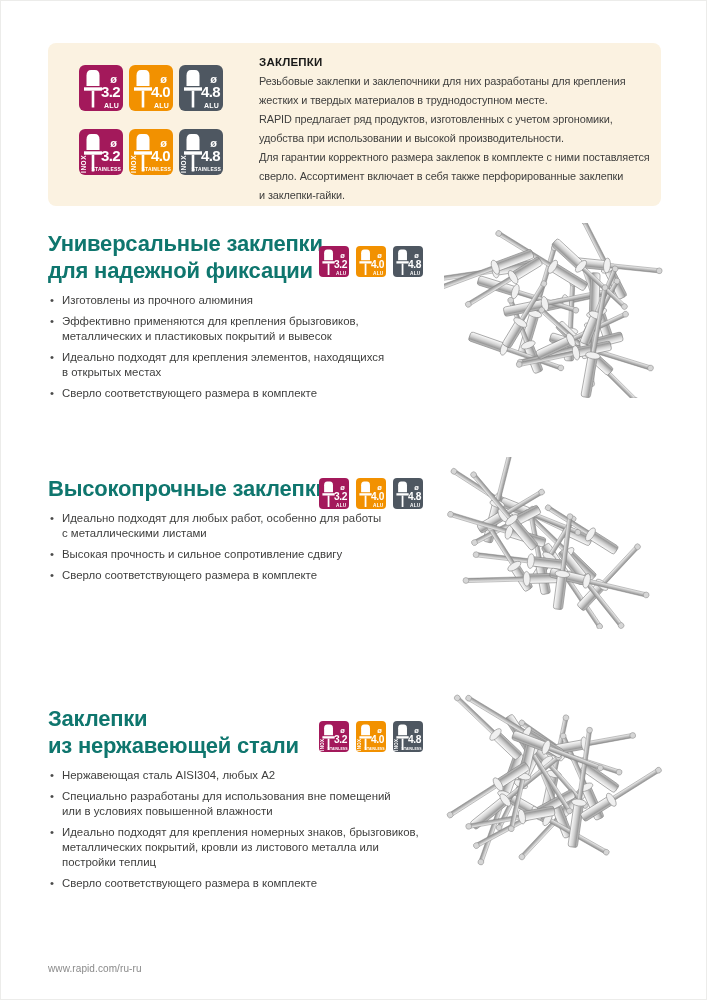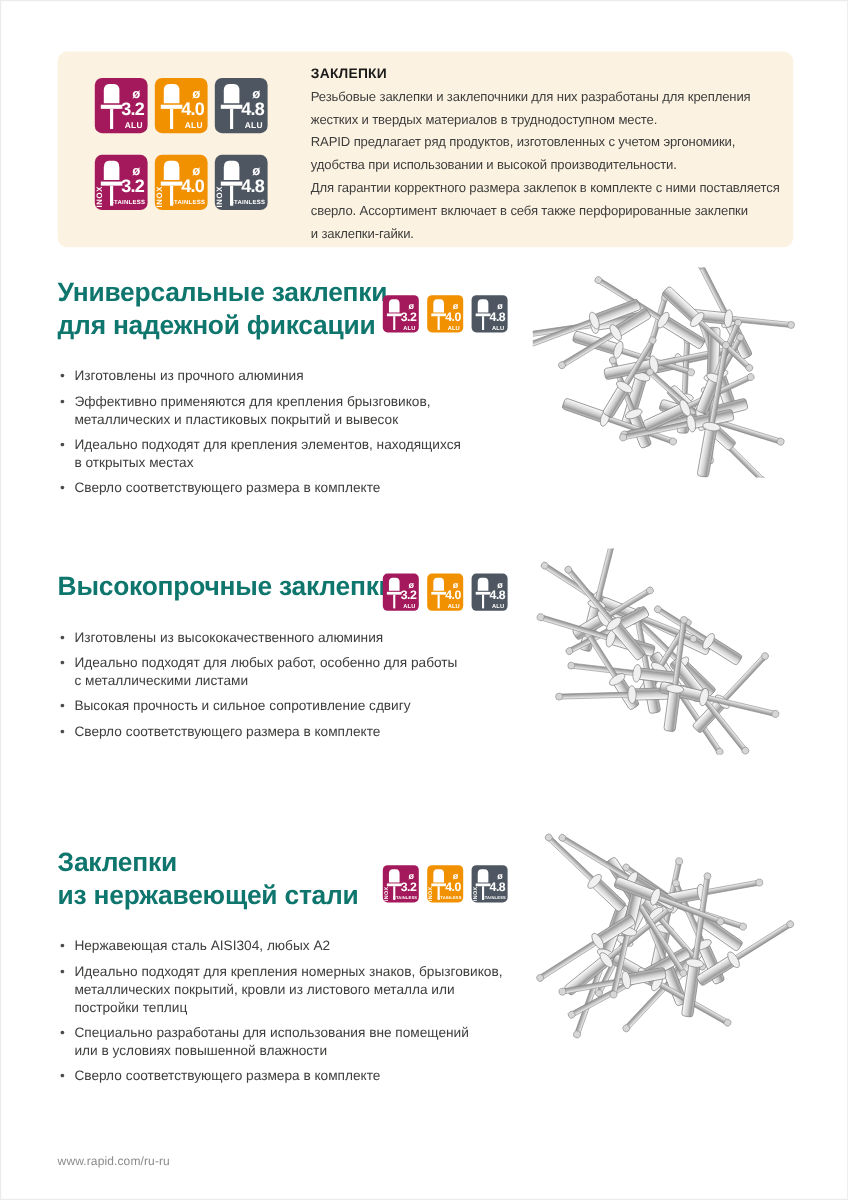--- a/index.html
+++ b/index.html
@@ -36,21 +36,21 @@
           writing-mode:vertical-rl; transform:rotate(180deg); letter-spacing:0.5px; }
   .tiles { display:flex; gap:7px; }
   .tiles.small .tile { width:30px; height:31px; border-radius:4px; }
   .tiles.small .tin  { transform:scale(0.682); transform-origin:0 0; }
 
   
   .section { position:absolute; left:47px; width:620px; }
   .sec-title { font-size:22px; font-weight:bold; line-height:27px; color:#0f766e;
                white-space:pre-line; letter-spacing:-0.2px; }
   .sec-tiles { position:absolute; left:271px; }
-  .sec-bullets { list-style:none; margin-top:23px; width:372px; }
+  .sec-bullets { list-style:none; margin-top:9px; width:372px; }
   .sec-bullets li { position:relative; padding-left:14px; font-size:11.4px; line-height:15px;
                     color:#3e3e3d; margin-bottom:6px; white-space:pre-line; }
   .sec-bullets li::before { content:"•"; position:absolute; left:2px; top:0; color:#4a4a49; }
 
   #section-1 { top:229px; }  #section-1 .sec-tiles { top:16px; }
   #section-2 { top:474px; }  #section-2 .sec-tiles { top:3px;  }
   #section-3 { top:704px; }  #section-3 .sec-tiles { top:16px; }
 
   
   .pile { position:absolute; }
@@ -237,21 +237,20 @@
               <rect x="2" y="20.3" width="18" height="3.4" fill="#fff"></rect>
               <rect x="9.7" y="23.7" width="2.6" height="16.8" fill="#fff"></rect>
             </svg>
             <span class="dia">ø</span>
             <span class="num">4.8</span>
             <span class="mat">ALU</span>
           </div>
         </div>
       </div>
     <ul class="sec-bullets">
-        <li>Изготовлены из высококачественного алюминия</li>
         <li>Идеально подходят для любых работ, особенно для работы
 с металлическими листами</li>
         <li>Высокая прочность и сильное сопротивление сдвигу</li>
         <li>Сверло соответствующего размера в комплекте</li>
       </ul>
   </div>
 
   <div class="section" id="section-3">
     <div class="sec-title">Заклепки
 из нержавеющей стали</div>
@@ -291,25 +290,25 @@
             </svg>
             <span class="inox">INOX</span>
             <span class="dia">ø</span>
             <span class="num">4.8</span>
             <span class="mat small-mat">STAINLESS</span>
           </div>
         </div>
       </div>
     <ul class="sec-bullets">
         <li>Нержавеющая сталь AISI304, любых А2</li>
+        <li>Специально разработаны для использования вне помещений
+или в условиях повышенной влажности</li>
         <li>Идеально подходят для крепления номерных знаков, брызговиков,
 металлических покрытий, кровли из листового металла или
 постройки теплиц</li>
-        <li>Специально разработаны для использования вне помещений
-или в условиях повышенной влажности</li>
         <li>Сверло соответствующего размера в комплекте</li>
       </ul>
   </div>
 
   <svg id="pile-1" class="pile" width="238" height="175">
       <defs>
         <linearGradient id="gb7" x1="0" y1="0" x2="0" y2="1">
           <stop offset="0" stop-color="#fdfdfd"></stop>
           <stop offset="0.45" stop-color="#d2d2d2"></stop>
           <stop offset="0.78" stop-color="#9b9b9b"></stop>

